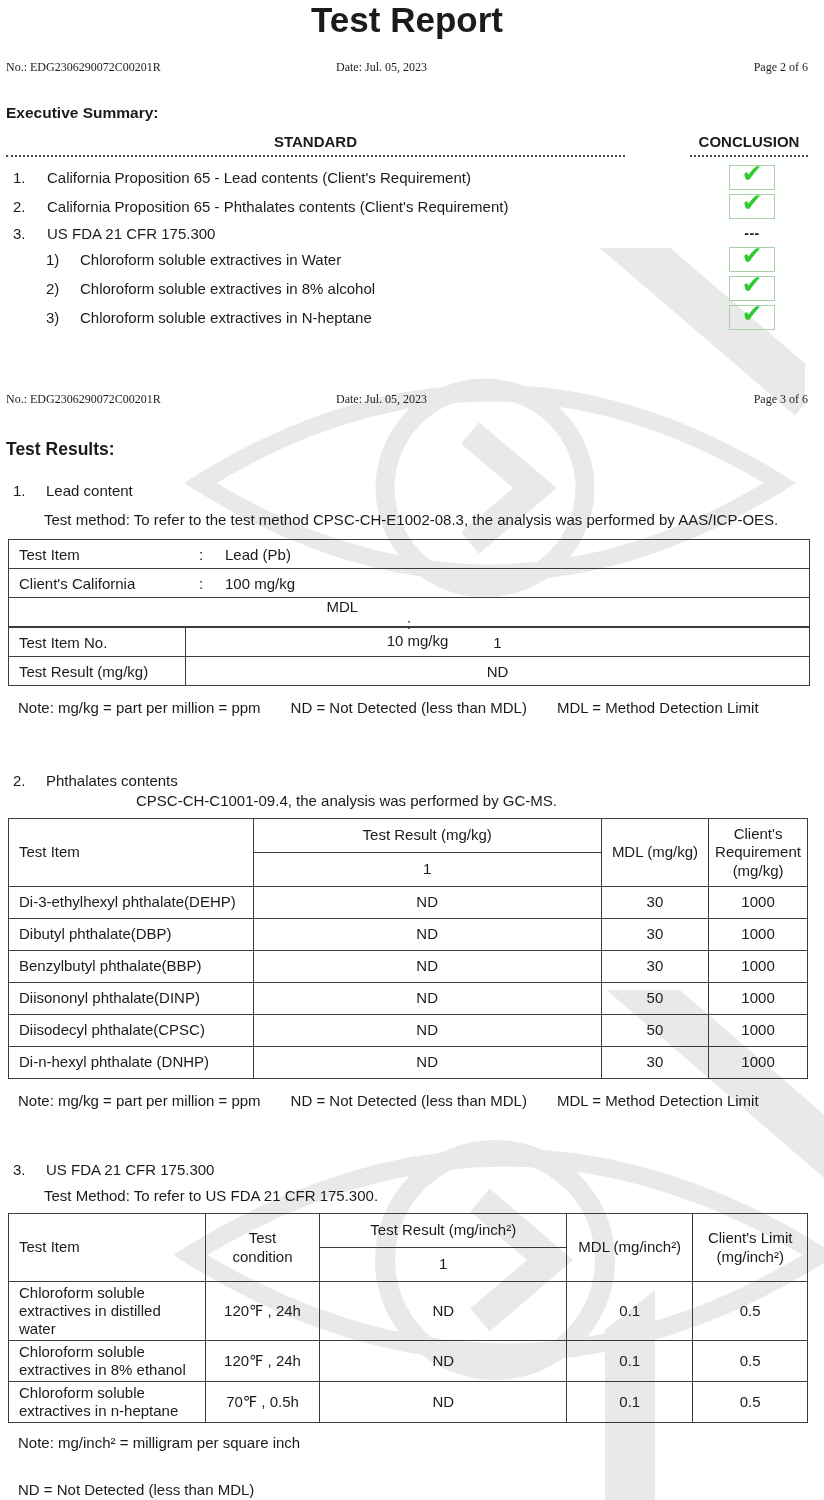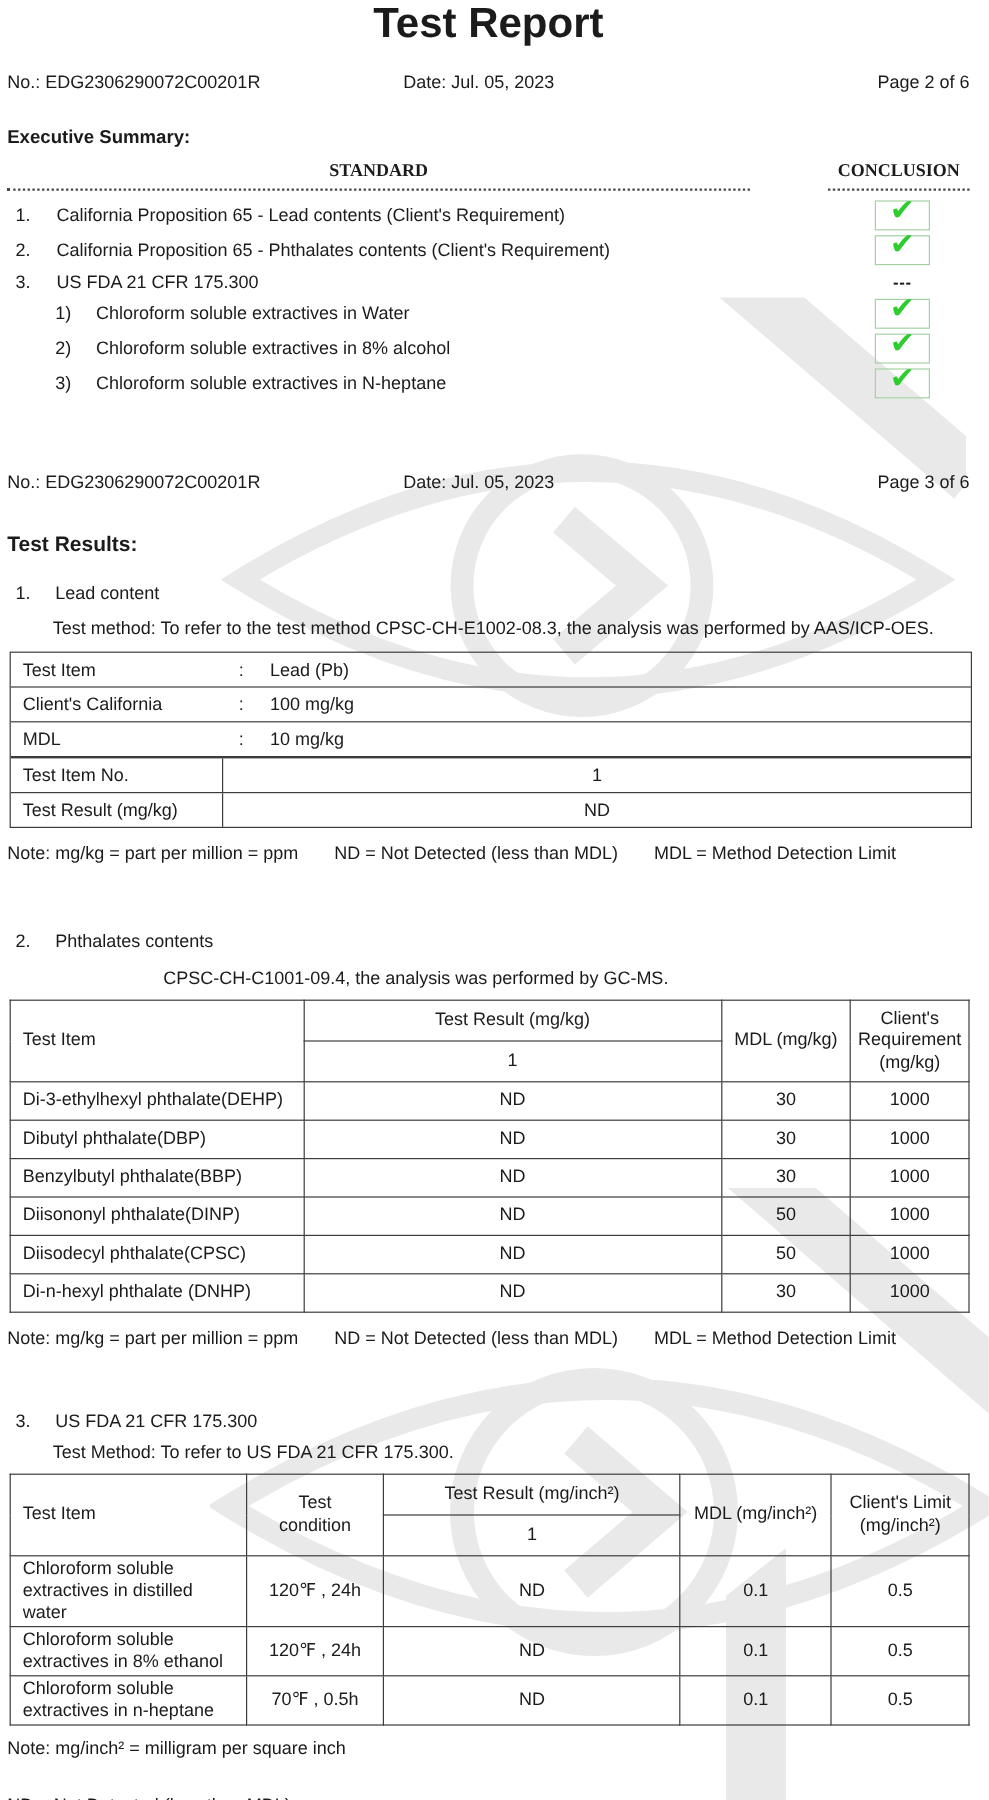--- a/index.html
+++ b/index.html
@@ -4,28 +4,28 @@
 <style>
   html,body{margin:0;padding:0;background:#ffffff;}
   body{width:824px;height:1500px;overflow:hidden;position:relative;
        font-family:"Liberation Sans","DejaVu Sans",sans-serif;color:#1b1b1b;}
   .page{position:relative;width:824px;height:1500px;overflow:hidden;}
   .wm{position:absolute;z-index:0;pointer-events:none;}
   .content{position:relative;z-index:1;padding:0 16px 0 6px;}
 
   .title{text-align:center;font-size:35px;font-weight:bold;margin:0;line-height:1.12;}
 
-  .meta{display:grid;grid-template-columns:330px 1fr auto;font-size:15px;white-space:nowrap;}
+  .meta{display:grid;grid-template-columns:330px 1fr auto;font-size:12px;white-space:nowrap;font-family:Liberation Serif, serif;}
   .meta .m-page{text-align:right;}
   .meta1{margin-top:21px;}
   .meta2{margin-top:60px;}
 
   .exec-heading{font-weight:bold;font-size:15.5px;margin-top:29px;}
 
-  .exec-cols{display:grid;grid-template-columns:1fr 118px;column-gap:65px;margin-top:11px;font-family:Liberation Serif, serif;}
+  .exec-cols{display:grid;grid-template-columns:1fr 118px;column-gap:65px;margin-top:11px;}
   .exec-col-h{text-align:center;font-weight:bold;font-size:15px;
               border-bottom:2px dotted #4a4a4a;padding-bottom:5px;}
 
   .exec-items{margin-top:6px;}
   .exec-row{display:flex;align-items:center;min-height:29px;}
   .exec-num{width:26px;padding-left:7px;flex:none;font-size:15px;}
   .exec-row.sub .exec-num{padding-left:40px;}
   .exec-label{margin-left:8px;font-size:15px;white-space:nowrap;}
   .slot{margin-left:auto;margin-right:33px;width:46px;flex:none;display:flex;
         justify-content:center;align-items:center;}
@@ -33,36 +33,36 @@
             justify-content:center;align-items:center;}
   .check{color:#2ecc2e;font-size:25px;line-height:1;transform:translateY(-4px);}
   .dash{font-size:14px;font-weight:bold;letter-spacing:0.5px;}
 
   .tr-heading{font-weight:bold;font-size:17.5px;margin-top:32px;}
 
   .sec-head{display:flex;font-size:15px;margin-top:22px;}
   .sec-num{width:26px;padding-left:7px;flex:none;}
   .sec-title{margin-left:7px;}
   .method{padding-left:38px;font-size:15px;margin-top:12px;white-space:nowrap;}
-  .method2{padding-left:130px;margin-top:14px;white-space:nowrap;font-size:15px;}
+  .method2{padding-left:130px;margin-top:3px;white-space:nowrap;font-size:15px;}
 
   
   .ltable{margin-top:11px;margin-left:2px;width:802px;border:1.5px solid #3c3c3c;
           box-sizing:border-box;font-size:15px;}
   .lrow{display:flex;align-items:center;height:28px;border-bottom:1.5px solid #3c3c3c;}
   .lrow:last-child{border-bottom:none;}
-  .lrow.thick{border-bottom:2.5px solid #3c3c3c;}
+  .lrow.thick{border-bottom:2.5px solid #3c3c3c;flex-direction:column;}
   .kv-label{width:175px;padding-left:10px;flex:none;}
   .kv-colon{width:14px;text-align:center;flex:none;}
   .kv-value{padding-left:17px;}
   .cell1{width:166px;padding-left:10px;flex:none;align-self:stretch;display:flex;
          align-items:center;border-right:1.5px solid #3c3c3c;}
   .cell2{flex:1;text-align:center;}
 
-  .note{display:flex;gap:30px;font-size:15px;margin-top:13px;white-space:nowrap;}
+  .note{display:flex;gap:30px;font-size:15px;margin-top:13px;white-space:nowrap;margin-left:12px;}
 
   table.grid{border-collapse:collapse;margin-top:9px;margin-left:2px;table-layout:fixed;}
   table.grid td{border:1.5px solid #3c3c3c;font-size:15px;text-align:center;
                 vertical-align:middle;padding:0;line-height:1.25;}
   table.grid td.left{text-align:left;padding:2px 6px 2px 10px;}
   .h34{height:34px;}
   .r32{height:32px;}
   .r56{height:56px;}
   .r38{height:38px;}
   td.cond{line-height:1.2;}

